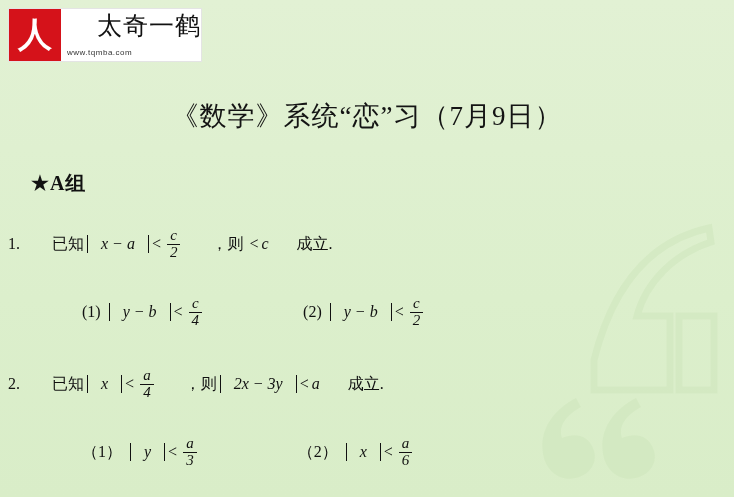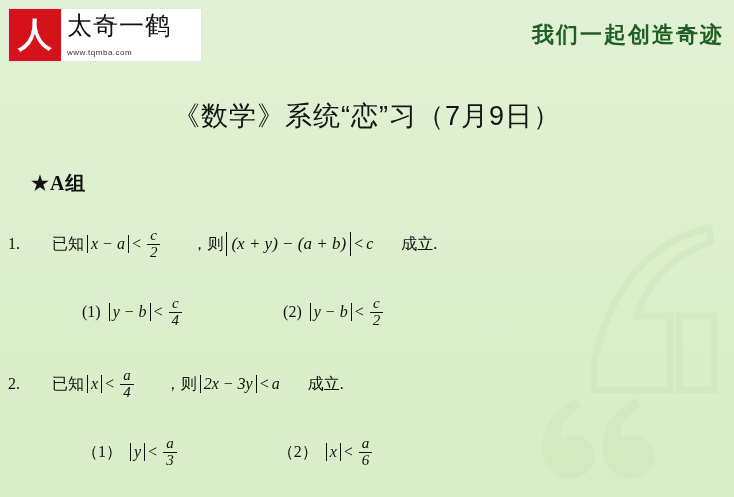--- a/index.html
+++ b/index.html
@@ -63,20 +63,21 @@
     flex: 1 1 auto;
     padding-left: 6px;
     line-height: 1;
   }
   .logo-cn {
     font-family: "Liberation Serif", serif;
     font-size: 25px;
     color: #111;
     letter-spacing: 1px;
     white-space: nowrap;
+    text-align: right;
   }
   .logo-url {
     font-family: "Liberation Sans", sans-serif;
     font-size: 8px;
     color: #333;
     letter-spacing: 0.5px;
     margin-top: 11px;
   }
   .slogan {
     position: absolute;
@@ -89,21 +90,21 @@
     letter-spacing: 2px;
     white-space: nowrap;
   }
   .title {
     position: absolute;
     top: 98px;
     left: 0; right: 0;
     text-align: center;
     font-size: 27px;
     color: #141414;
-    font-family: Liberation Sans, sans-serif;
+    font-family: Liberation Serif, serif;
     letter-spacing: 1px;
   }
   .group-label {
     position: absolute;
     top: 170px;
     left: 8px;
     font-size: 20px;
     font-weight: bold;
     color: #111;
     letter-spacing: 1px;
@@ -138,21 +139,21 @@
     font-family: "Liberation Serif", serif;
     font-style: italic;
     display: inline-flex;
     align-items: center;
   }
   .abs {
     display: inline-flex;
     align-items: center;
     border-left: 1px solid #111;
     border-right: 1px solid #111;
-    padding: 0 3px;
+    padding: 0 13px;
     line-height: 1.15;
     font-style: italic;
   }
   .absbig {
     padding: 2px 4px;
     font-size: 17px;
   }
   .frac {
     display: inline-flex;
     flex-direction: column;
@@ -185,39 +186,37 @@
   </svg>
 
   <div class="header">
     <div class="logo-box">
       <div class="logo-mark">人</div>
       <div class="logo-text">
         <div class="logo-cn">太奇一鹤</div>
         <div class="logo-url">www.tqmba.com</div>
       </div>
     </div>
-    <div class="slogan">我们一起创造奇迹</div>
   </div>
 
   <div class="title">《数学》系统“恋”习（7月9日）</div>
 
   <div class="group-label">★A组</div>
 
   <div class="problem p1">
     <div class="line">
       <span class="idx">1.</span>
       <span class="cn txt">已知</span>
       <span class="abs">x − a</span>
       <span class="op">&lt;</span>
       <span class="frac">
         <span class="num">c</span>
         <span class="den">2</span>
       </span>
       <span class="cn txt">，则</span>
-      <span class="abs absbig">(x + y) − (a + b)</span>
       <span class="op">&lt;</span>
       <span class="math">c</span>
       <span class="cn txt">成立.</span>
     </div>
   </div>
 
   <div class="opts o1">
     <div class="opt">
       <span class="opt-tag cn">(1)</span>
       <span class="abs">y − b</span>

